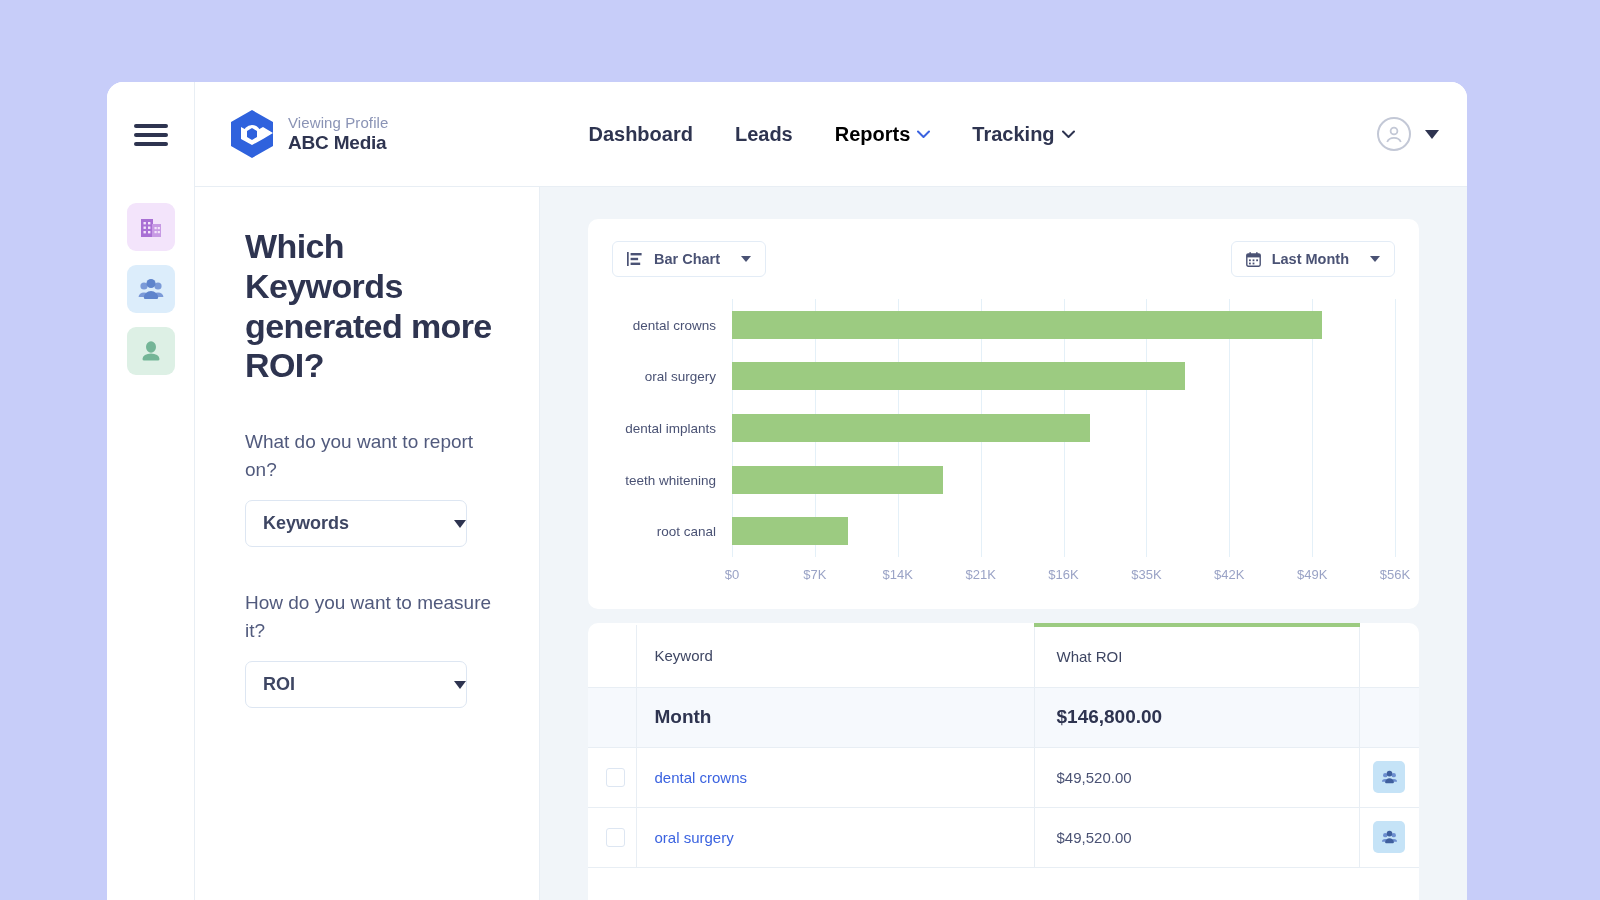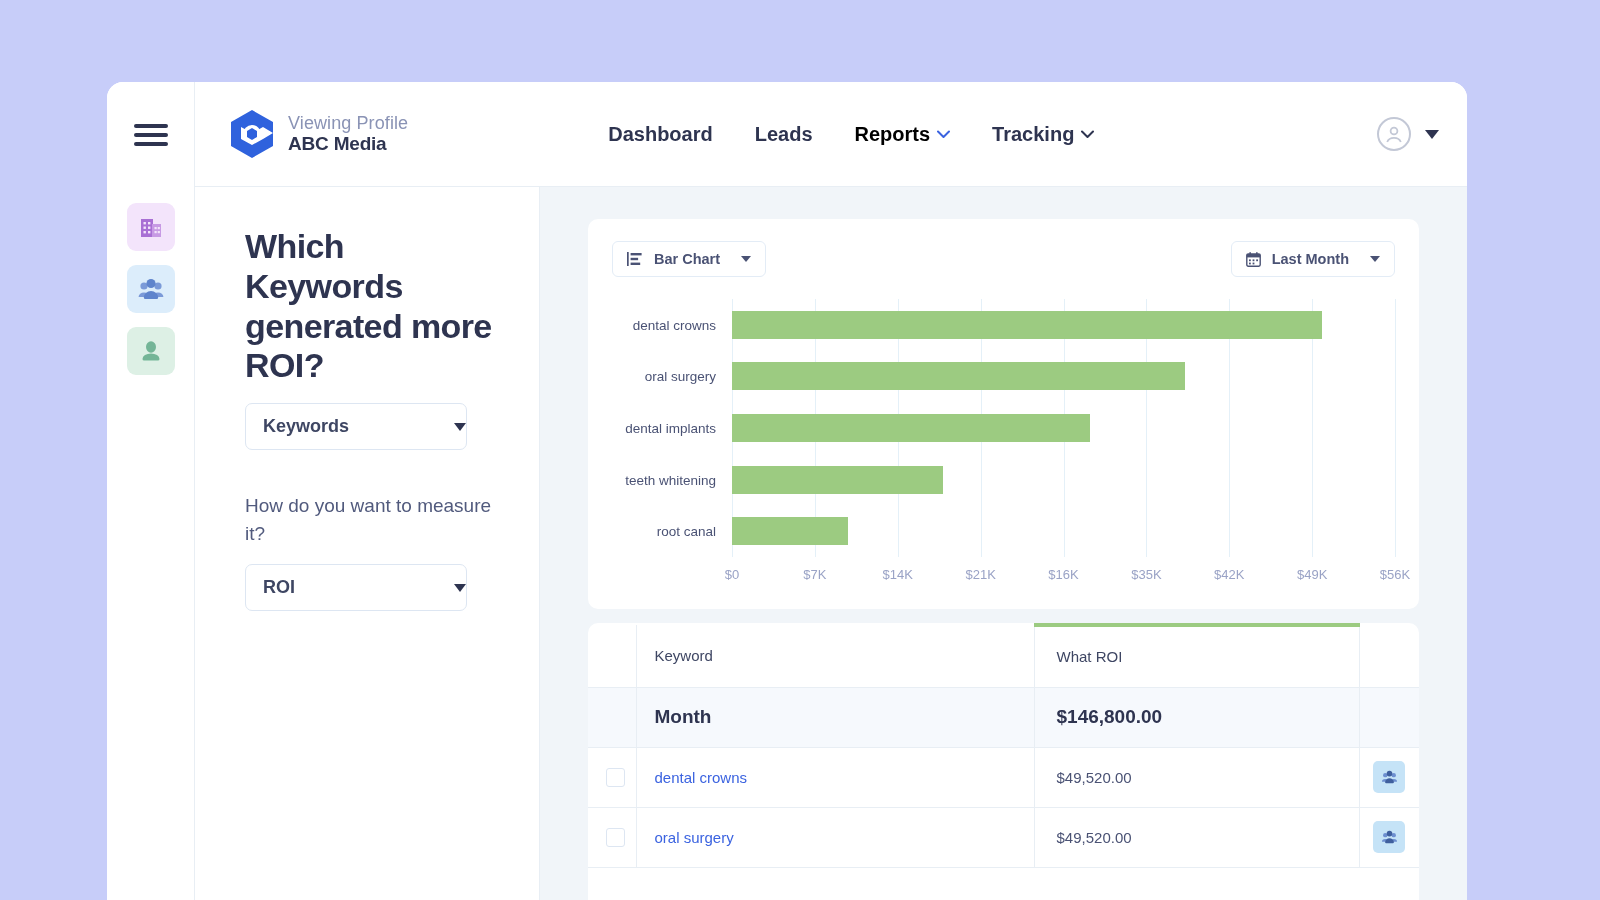--- a/index.html
+++ b/index.html
@@ -31,21 +31,21 @@
   .hamburger span { display: block; height: 4px; background: #2e3450; border-radius: 2px; }
 
   .topbar-main {
     flex: 1; display: flex; align-items: center;
     border-bottom: 1px solid #e8eef4;
     padding: 0 28px 0 34px;
   }
   .brand { display: flex; align-items: center; gap: 13px; }
   .brand-logo { width: 46px; height: 50px; flex: 0 0 46px; }
   .brand-text { display: flex; flex-direction: column; line-height: 1.15; }
-  .brand-sub { font-size: 18px; color: #8a93b5; letter-spacing: .1px; }
+  .brand-sub { font-size: 15px; color: #8a93b5; letter-spacing: .1px; }
   .brand-name { font-size: 19px; font-weight: bold; color: #2e3450; letter-spacing: -.2px; }
 
   .nav { display: flex; align-items: center; gap: 42px; margin-left: 200px; }
   .nav-item {
     display: flex; align-items: center; gap: 7px;
     font-size: 20px; font-weight: bold; color: #2e3450; cursor: pointer;
   }
   .nav-item.active { color: #000000; }
 
   .topbar-right { margin-left: auto; display: flex; align-items: center; gap: 14px; }
@@ -237,20 +237,21 @@
           <svg width="26" height="26" viewBox="0 0 26 26">
             <ellipse cx="13" cy="9" rx="5" ry="5.8" fill="#74b597"></ellipse>
             <path d="M4.5 21 a8.5 5.6 0 0 1 17 0 a1.6 1.6 0 0 1 -1.6 1.6 h-13.8 a1.6 1.6 0 0 1 -1.6 -1.6 z" fill="#74b597"></path>
           </svg>
         </div>
       </div>
 
       <div class="leftpanel">
         <div class="q-title">Which Keywords generated more ROI?</div>
 
+        <div class="field-label">What do you want to report on?</div>
         <div class="select">
           <span class="select-value">Keywords</span>
           <span class="select-caret"></span>
         </div>
 
         <div class="field-label">How do you want to measure it?</div>
         <div class="select">
           <span class="select-value">ROI</span>
           <span class="select-caret"></span>
         </div>

